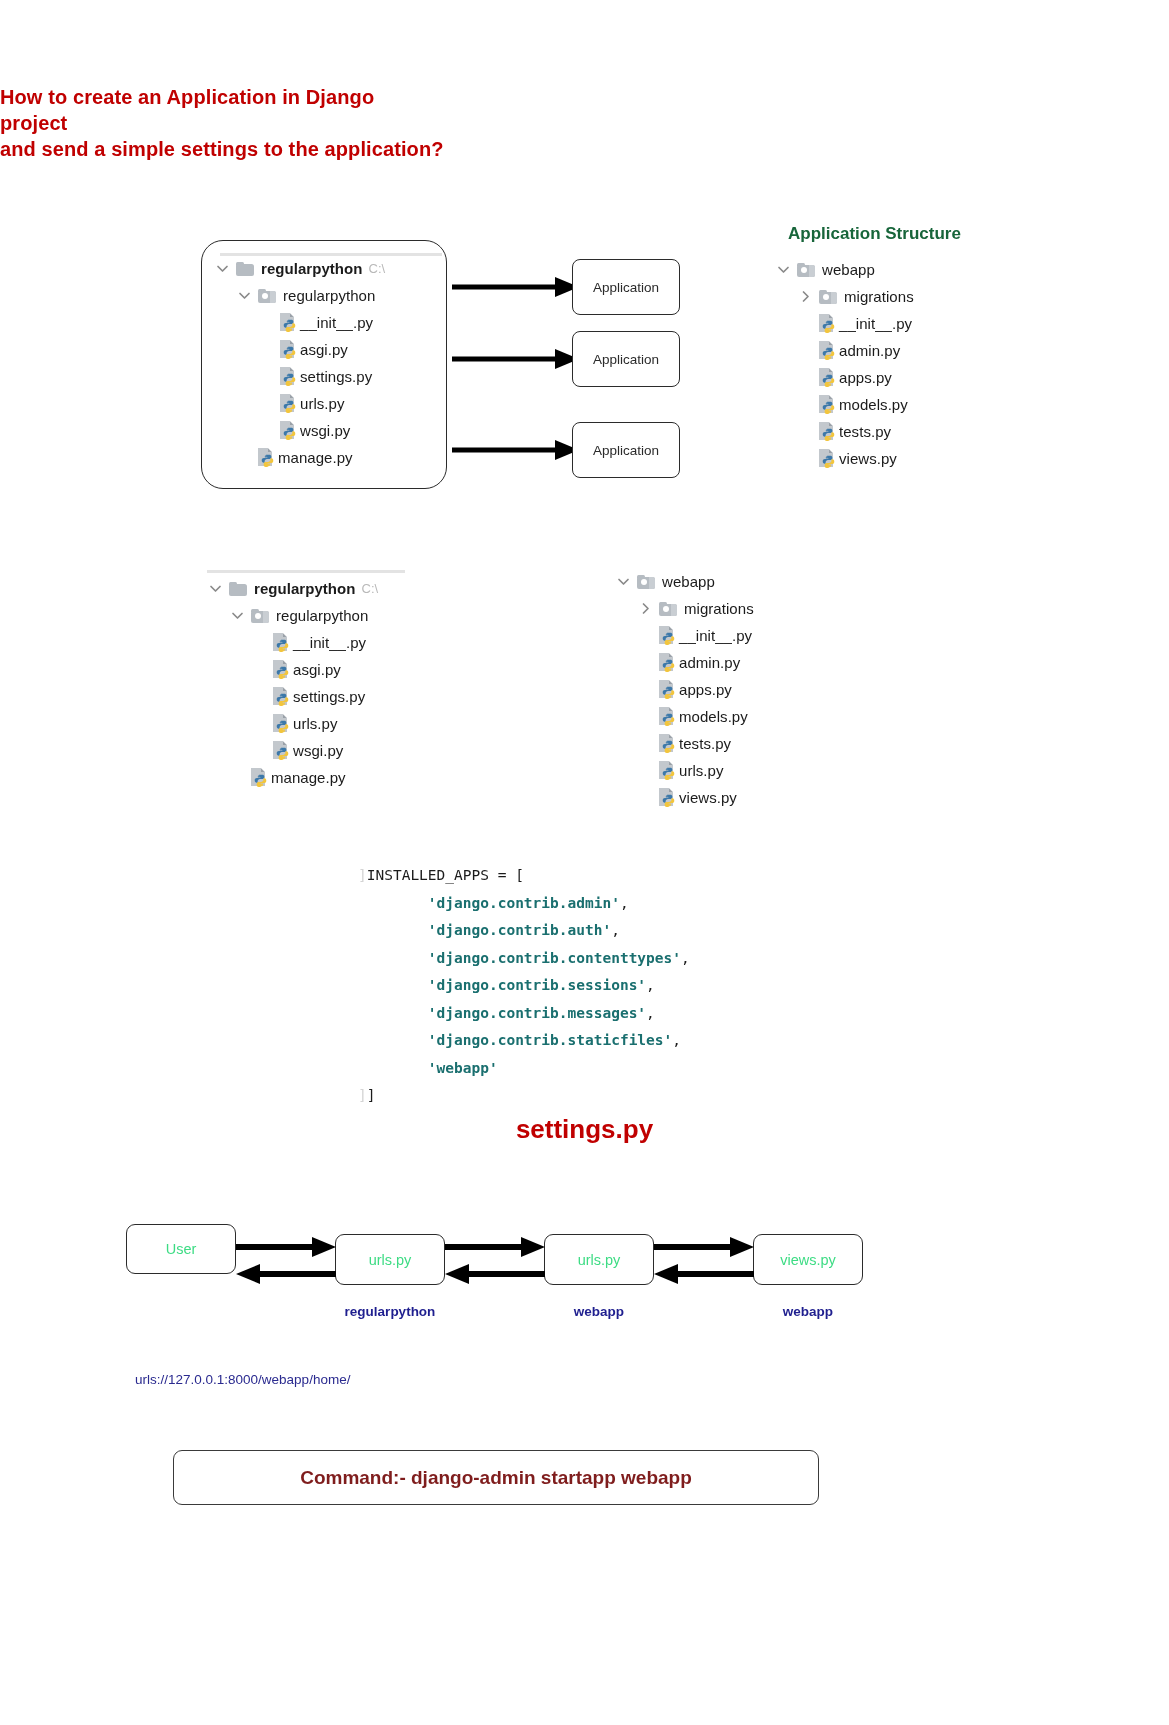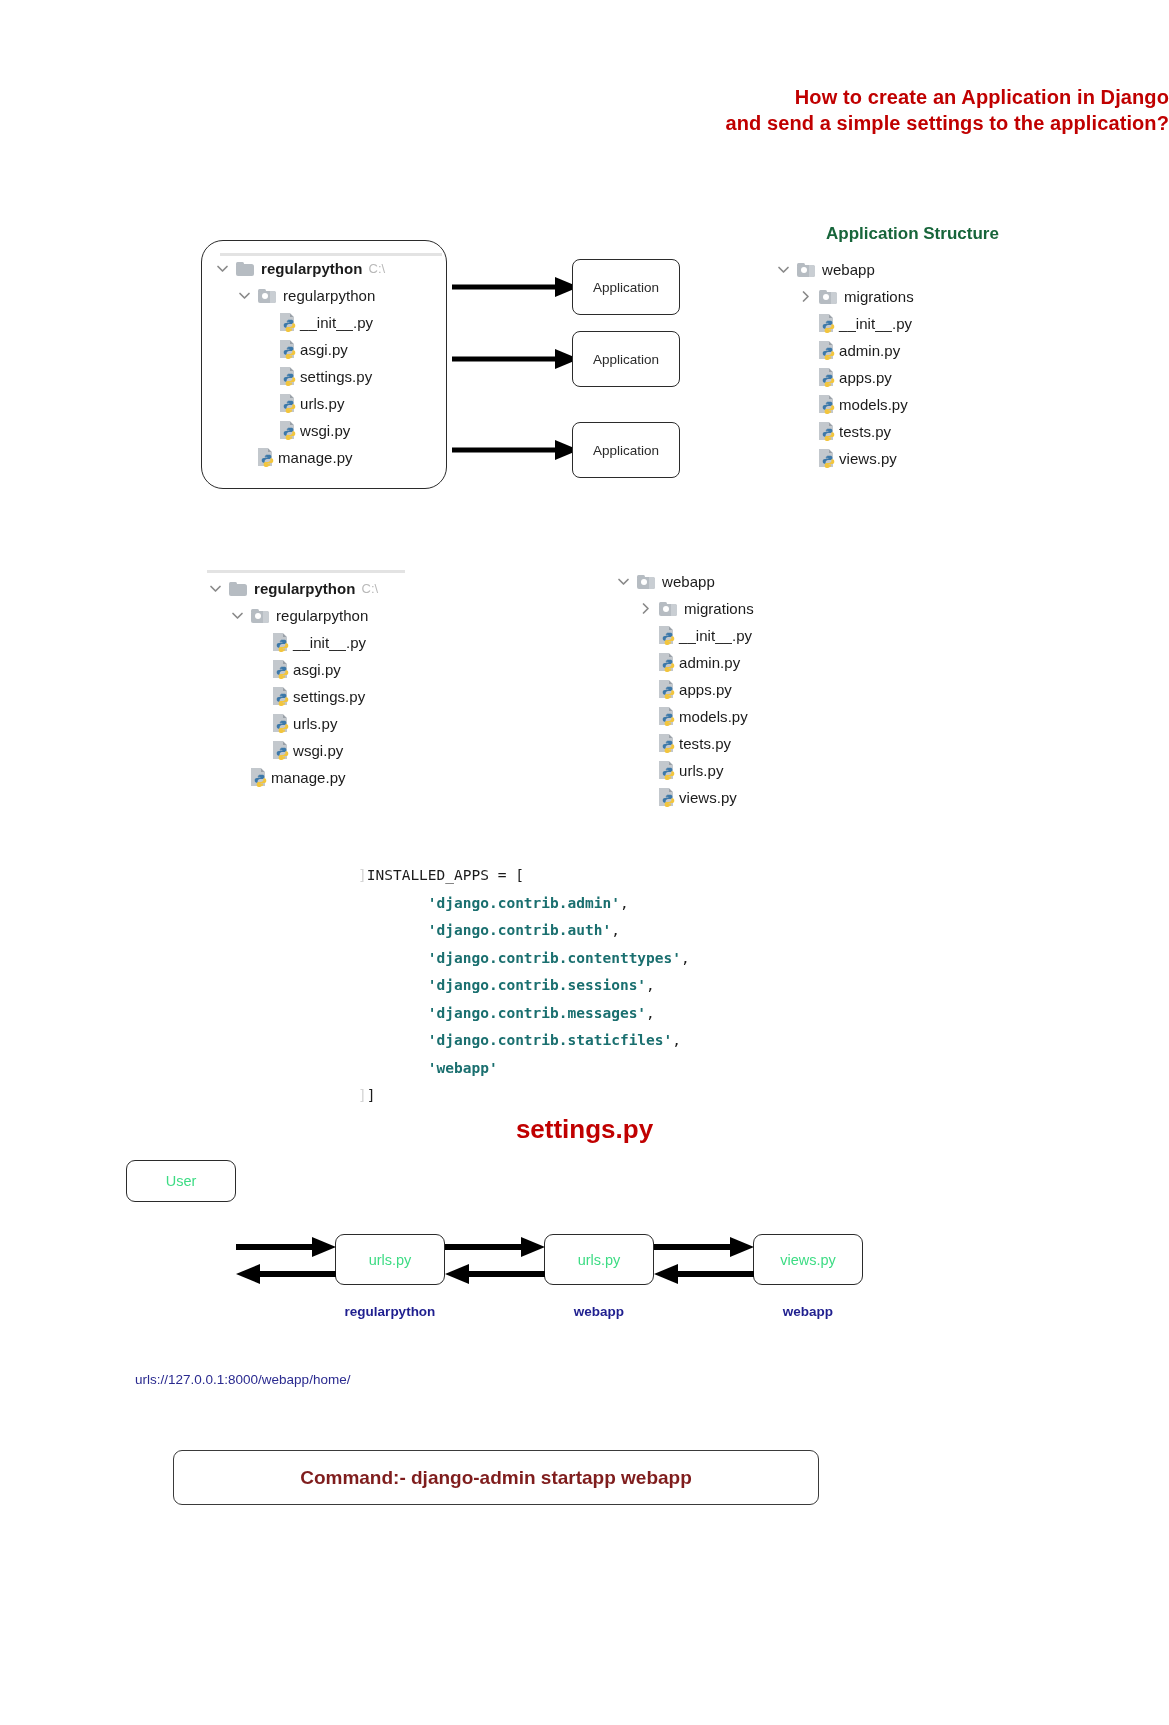--- a/index.html
+++ b/index.html
@@ -9,21 +9,21 @@
     font-family: "Liberation Sans", sans-serif;
     position: relative;
     overflow: hidden;
   }
   .stage { position: relative; width: 1169px; height: 1725px; }
 
   
   .title {
     position: absolute;
     left: 0; top: 84px; width: 1169px;
-    text-align: right;
+    text-align: left;
     color: #c00000;
     font-weight: bold;
     font-size: 20px;
     line-height: 26px;
     letter-spacing: 0.1px;
   }
   .title .l1 { display: block; }
   .title .l2 { display: block; }
   .title .l3 { display: block; }
 
@@ -130,21 +130,20 @@
 
   .arrow { position: absolute; }
 
   
   .app-struct-title {
     position: absolute;
     color: #17653a;
     font-weight: bold;
     font-size: 17px;
     white-space: nowrap;
-    margin-left: 38px;
   }
 
   
   .code {
     position: absolute;
     left: 358px; top: 862px;
     font-family: "DejaVu Sans Mono", monospace;
     font-size: 14.5px;
     line-height: 27.5px;
     color: #1b1b1b;
@@ -208,20 +207,21 @@
     height: 3px;
   }
 </style>
 </head>
 <body>
 
 <div class="stage">
 
   <div class="title">
     <span class="l1">How to create an Application in Django</span>
+    <span class="l2">project</span>
     <span class="l3">and send a simple settings to the application?</span>
   </div>
 
   <div class="proj-shell">
     <div class="shell-topline"></div>
   </div>
   <div class="tree" id="tree-boxed" style="left:214px; top:255px;">
       <div class="trow">
         <span class="chev">
           <svg width="17" height="17" viewBox="0 0 17 17">
@@ -669,21 +669,21 @@
           </svg>
         </span>
         <span class="tname">views.py</span>
       </div>
     </div>
 
   <div class="code" id="code-block"><div><span class="bracket-ghost">]</span><span>INSTALLED_APPS = [</span></div><div>        <span class="str">'django.contrib.admin'</span><span>,</span></div><div>        <span class="str">'django.contrib.auth'</span><span>,</span></div><div>        <span class="str">'django.contrib.contenttypes'</span><span>,</span></div><div>        <span class="str">'django.contrib.sessions'</span><span>,</span></div><div>        <span class="str">'django.contrib.messages'</span><span>,</span></div><div>        <span class="str">'django.contrib.staticfiles'</span><span>,</span></div><div>        <span class="str">'webapp'</span><span></span></div><div><span class="bracket-ghost">]</span><span>]</span></div></div>
 
   <div class="settings-label">settings.py</div>
 
-  <div class="flow-box" style="left:126px; top:1160px; width:110px; height:42px;">
+  <div class="flow-box" style="left:126px; top:1224px; width:110px; height:50px;">
     <span>User</span>
   </div>
   <div class="flow-box" style="left:335px; top:1234px; width:110px; height:51px;">
     <span>urls.py</span>
   </div>
   <div class="flow-box" style="left:544px; top:1234px; width:110px; height:51px;">
     <span>urls.py</span>
   </div>
   <div class="flow-box" style="left:753px; top:1234px; width:110px; height:51px;">
     <span>views.py</span>

